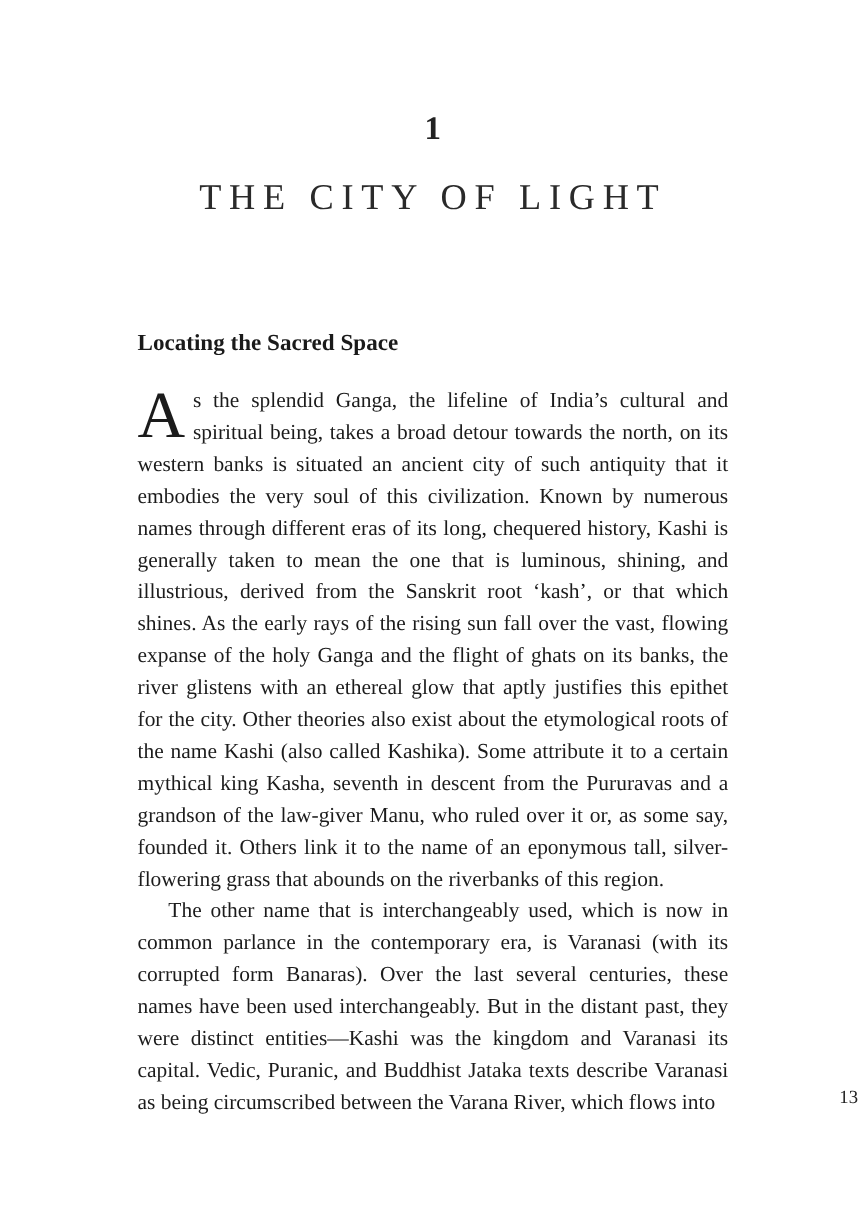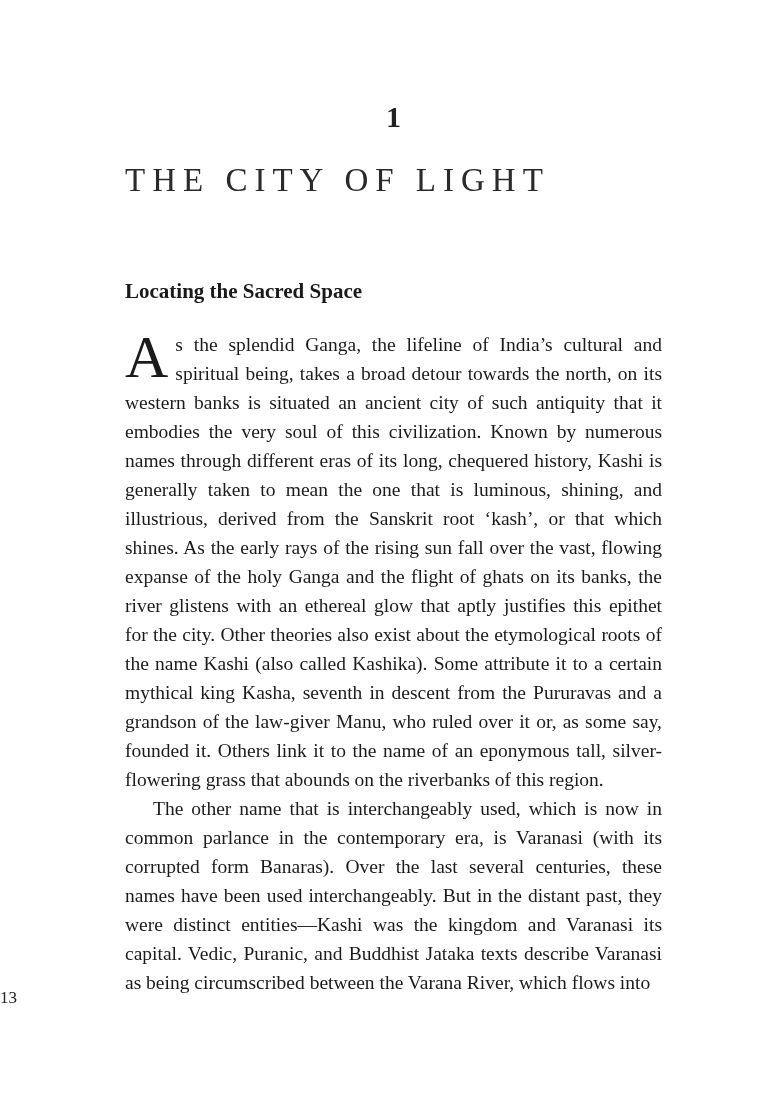--- a/index.html
+++ b/index.html
@@ -24,29 +24,29 @@
   }
   .chapter-number {
     margin-top: 100px;
     text-align: center;
     font-size: 30px;
     font-weight: bold;
     color: #222;
   }
   .chapter-title {
     margin-top: 28px;
-    text-align: left;
+    text-align: center;
     font-size: 33px;
     letter-spacing: 7px;
     font-weight: 400;
     color: #2a2a2a;
     font-variant: small-caps;
   }
   .section-heading {
-    margin-top: 80px;
+    margin-top: 100px;
     font-size: 21px;
     font-weight: bold;
     color: #1a1a1a;
   }
   .body-text {
     margin-top: 26px;
     font-size: 19.5px;
     line-height: 29px;
     text-align: justify;
     color: #1b1b1b;
@@ -66,21 +66,21 @@
     font-weight: 400;
     color: #1b1b1b;
   }
   .italic {
   }
   .page-number {
     position: absolute;
     left: 0;
     right: 0;
     top: 988px;
-    text-align: left;
+    text-align: right;
     font-size: 17px;
     color: #222;
   }
 </style>
 </head>
 <body>
 
 <div class="page">
   <div class="content">
 

